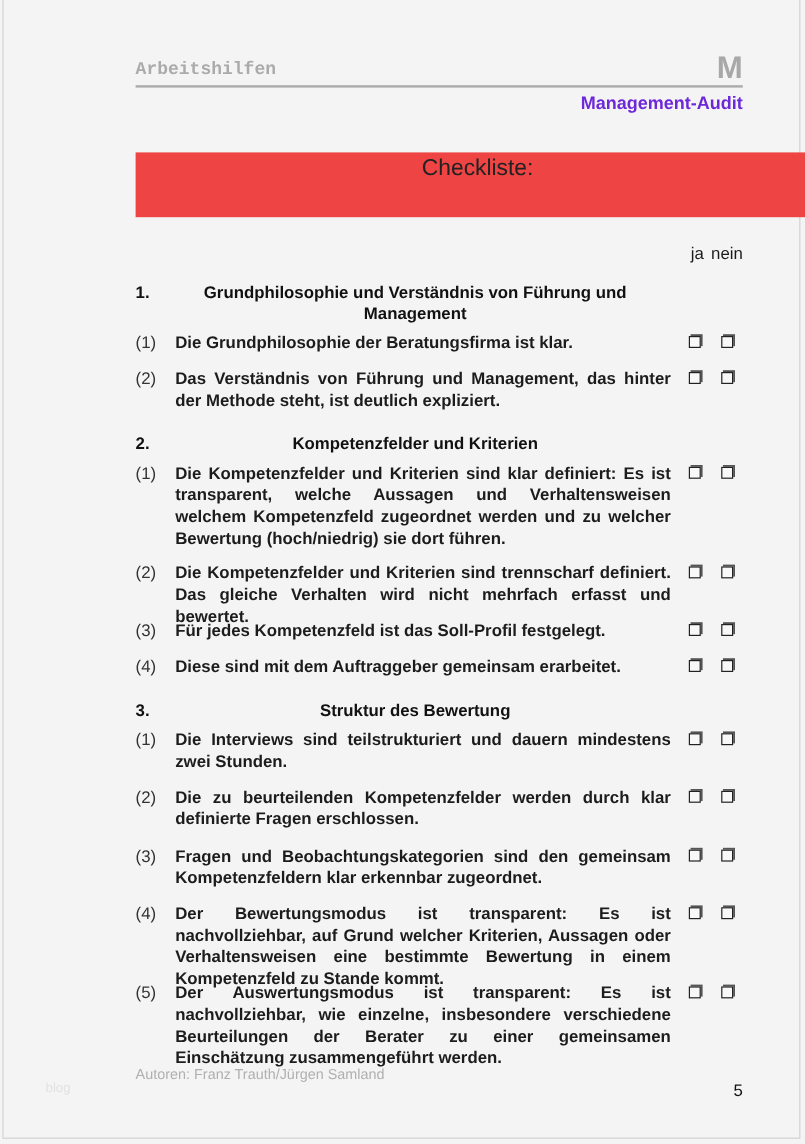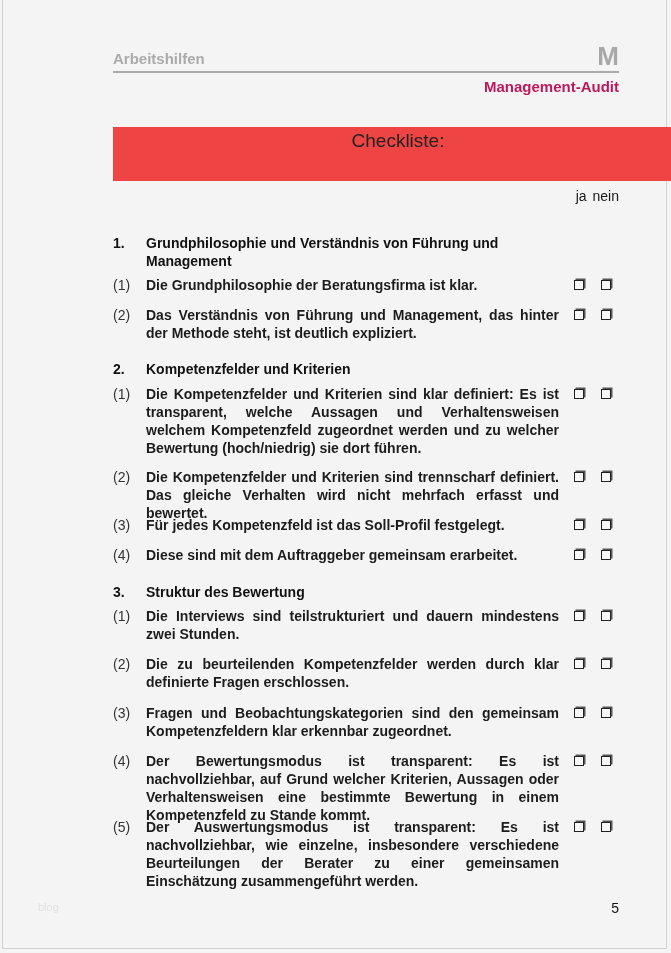--- a/index.html
+++ b/index.html
@@ -9,56 +9,56 @@
     font-family: "Liberation Sans", sans-serif;
     color: #1a1a1a;
     position: relative;
   }
   .page-border {
     position: absolute; left: 2px; top: -2px; width: 665px; height: 951px;
     border: 1px solid #d2d2d2; box-sizing: border-box;
   }
   .hdr-left {
     position: absolute; left: 113px; top: 50px;
-    font-size: 15px; font-weight: bold; color: #ababab;
+    font-size: 15px; font-weight: bold; color: #ababab; font-family: Liberation Mono, monospace;
   }
   .hdr-m {
     position: absolute; right: 52px; top: 41px;
     font-size: 26px; font-weight: bold; color: #a8a8a8;
   }
   .hdr-rule {
     position: absolute; left: 113px; top: 71px; width: 506px; height: 2px;
     background: #ababab;
   }
   .hdr-sub {
     position: absolute; right: 52px; top: 78px;
-    font-size: 15px; font-weight: bold; color: #be185d;
+    font-size: 15px; font-weight: bold; color: #6d28d9;
   }
   .title-box {
     position: absolute; left: 113px; top: 127px; width: 570px; height: 54px;
     background: #ef4444; text-align: center;
   }
   .title-line1 { font-size: 19px; color: #222; margin-top: 3px; line-height: 22px; }
   .title-line2 { font-size: 19px; font-weight: bold; color: #111; line-height: 25px; }
   .col-heads {
-    position: absolute; right: 52px; top: 188px;
+    position: absolute; right: 52px; top: 203px;
     font-size: 14px; color: #1a1a1a; word-spacing: 4px;
   }
   .col-heads span { margin-left: 6px; }
   .row {
     position: absolute; left: 113px; width: 510px;
     font-size: 14px; line-height: 18px;
   }
   .row .num { position: absolute; left: 0; top: 0; width: 30px; color: #333; }
   .row .txt {
     position: absolute; left: 33px; top: 0; width: 413px;
     text-align: justify; color: #1c1c1c; font-weight: bold;
   }
   .row.section .num, .row.section .txt { font-weight: bold; color: #111; }
-  .row.section .txt { text-align: left; width: 400px; }
+  .row.section .txt { text-align: center; width: 400px; }
   .cb {
     position: absolute; top: 4px; width: 8px; height: 8px;
     border: 1px solid #222; background: #f8f8f8;
     box-shadow: 1.5px -1.5px 0 #555;
   }
   .cb.ja { left: 461px; }
   .cb.nein { left: 488px; }
   .footer {
     position: absolute; left: 113px; top: 888px;
     font-size: 12px; line-height: 14px; color: #b0b0b0;
@@ -166,14 +166,15 @@
 </div>
 <div class="row" style="top:818px;">
   <span class="num">(5)</span>
   <span class="txt">Der Auswertungsmodus ist transparent: Es ist nachvollziehbar, wie einzelne, insbesondere verschiedene Beurteilungen der Berater zu einer gemeinsamen Einschätzung zusammengeführt werden.</span>
   <span class="cb ja"></span>
   <span class="cb nein"></span>
 </div>
 
 <div class="watermark">blog</div>
 <div class="footer">
+  <div>Autoren: Franz Trauth/Jürgen Samland</div>
 </div>
 <div class="page-num">5</div>
 
 </body></html>

